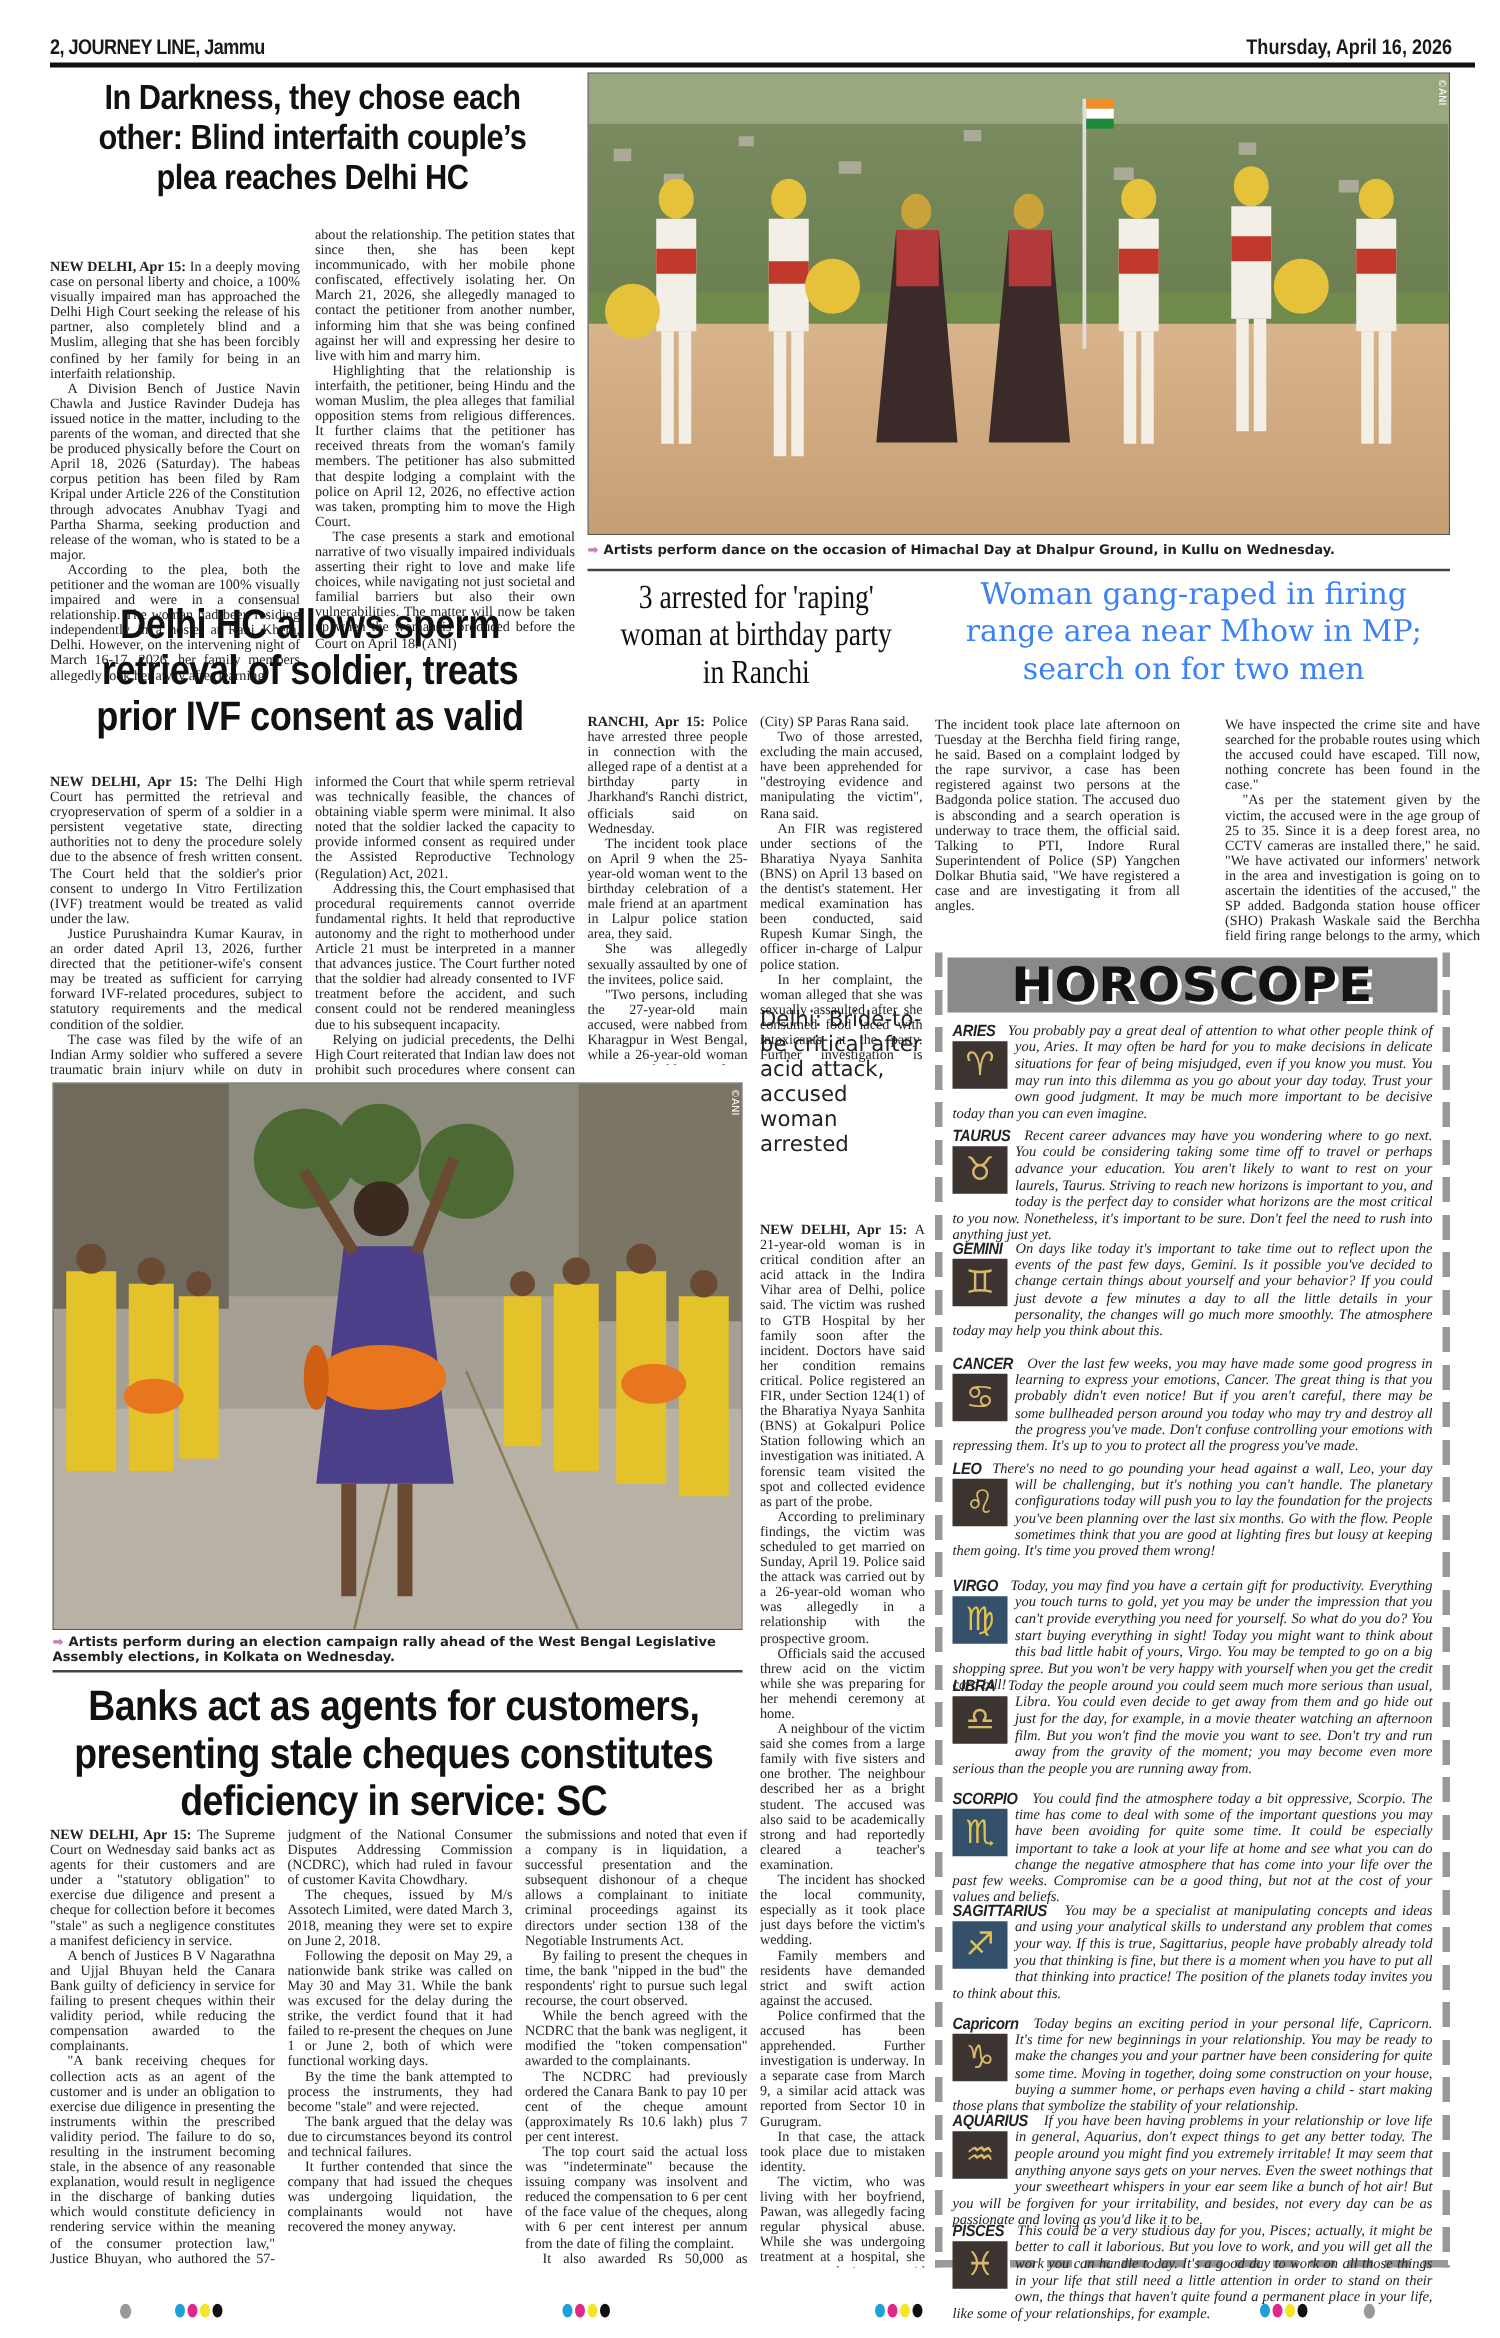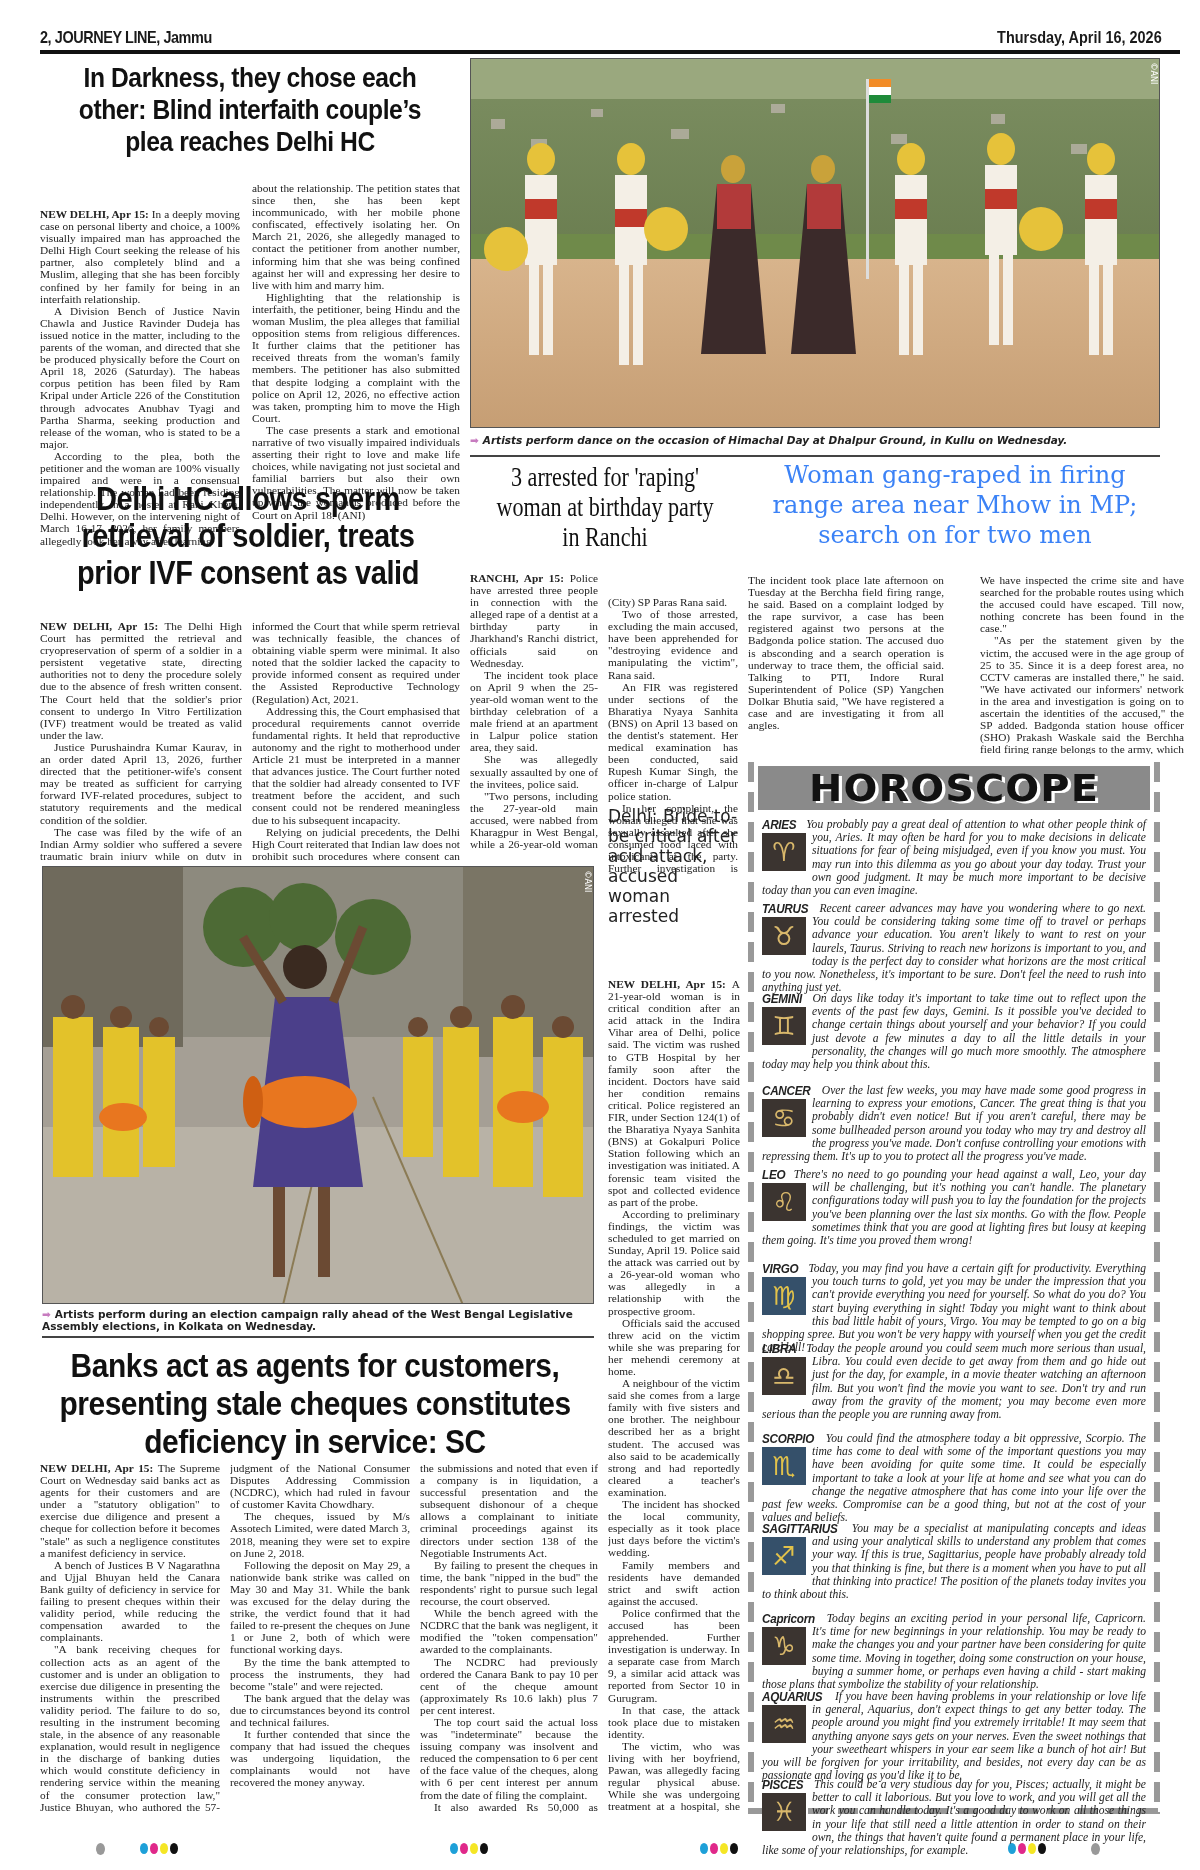--- a/index.html
+++ b/index.html
@@ -142,21 +142,21 @@
           <ellipse cx="30" cy="20" rx="14" ry="16" fill="#e6c23a"></ellipse>
           <rect x="14" y="36" width="32" height="90" fill="#f4efe6"></rect>
           <rect x="14" y="60" width="32" height="20" fill="#c0392b"></rect>
           <rect x="18" y="126" width="10" height="90" fill="#f4efe6"></rect>
           <rect x="32" y="126" width="10" height="90" fill="#f4efe6"></rect>
         </g>
     </g>
   </svg>
   <div class="credit" style="right:-6px; top:10px;">©ANI</div>
 </div>
-<div class="caption" style="left:470px; top:434px; width:690px;font-style:italic;">
+<div class="caption" style="left:470px; top:434px; width:690px;">
   <span class="arrow">➡</span><span>Artists perform dance on the occasion of Himachal Day at Dhalpur Ground, in Kullu on Wednesday.</span>
 </div>
 <div class="rule" style="left:470px; top:455px; width:690px;"></div>
 
 <div>
   <div class="headline-sans" style="position:absolute; left:28px; top:480px; width:440px; font-size:33px; line-height:37px;">Delhi HC allows sperm retrieval of soldier, treats prior IVF consent as valid</div>
   <div class="col body-text" style="left:40px; top:620px; width:202px; height:240px;" id="sp1">
       <p><span class="dateline">NEW DELHI, Apr 15: </span>The Delhi High Court has permitted the retrieval and cryopreservation of sperm of a soldier in a persistent vegetative state, directing authorities not to deny the procedure solely due to the absence of fresh written consent. The Court held that the soldier's prior consent to undergo In Vitro Fertilization (IVF) treatment would be treated as valid under the law.</p>
       <p>Justice Purushaindra Kumar Kaurav, in an order dated April 13, 2026, further directed that the petitioner-wife's consent may be treated as sufficient for carrying forward IVF-related procedures, subject to statutory requirements and the medical condition of the soldier.</p>
       <p>The case was filed by the wife of an Indian Army soldier who suffered a severe traumatic brain injury while on duty in Jammu and Kashmir and has since remained in a vegetative state.</p>
@@ -246,21 +246,21 @@
 </div>
 
 <div>
   <div class="headline-serif-cond" style="position:absolute; left:470px; top:462px; width:270px; font-size:27px; line-height:30px;">3 arrested for 'raping' woman at birthday party in Ranchi</div>
   <div class="col body-text" style="left:470px; top:572px; width:128px; height:280px;" id="rn1">
       <p><span class="dateline">RANCHI, Apr 15: </span>Police have arrested three people in connection with the alleged rape of a dentist at a birthday party in Jharkhand's Ranchi district, officials said on Wednesday.</p>
       <p>The incident took place on April 9 when the 25-year-old woman went to the birthday celebration of a male friend at an apartment in Lalpur police station area, they said.</p>
       <p>She was allegedly sexually assaulted by one of the invitees, police said.</p>
       <p>"Two persons, including the 27-year-old main accused, were nabbed from Kharagpur in West Bengal, while a 26-year-old woman was held from Jargarnathpur police station area in the city. Another man who was also present at the party is currently on the run," Ranchi</p>
     </div>
-  <div class="col body-text" style="left:608px; top:572px; width:130px; height:280px;margin-top:24px;" id="rn2">
+  <div class="col body-text" style="left:608px; top:572px; width:130px; height:280px;" id="rn2">
       <p>(City) SP Paras Rana said.</p>
       <p>Two of those arrested, excluding the main accused, have been apprehended for "destroying evidence and manipulating the victim", Rana said.</p>
       <p>An FIR was registered under sections of the Bharatiya Nyaya Sanhita (BNS) on April 13 based on the dentist's statement. Her medical examination has been conducted, said Rupesh Kumar Singh, the officer in-charge of Lalpur police station.</p>
       <p>In her complaint, the woman alleged that she was sexually assaulted after she consumed food laced with intoxicants at the party. Further investigation is underway. PTI</p>
     </div>
 </div>
 
 <div>
   <div class="headline-serif" style="position:absolute; left:750px; top:460px; width:410px; font-size:24px; line-height:30px;">Woman gang-raped in firing range area near Mhow in MP; search on for two men</div>
   <div class="col body-text" style="left:748px; top:574px; width:196px; height:180px;" id="mh1">

